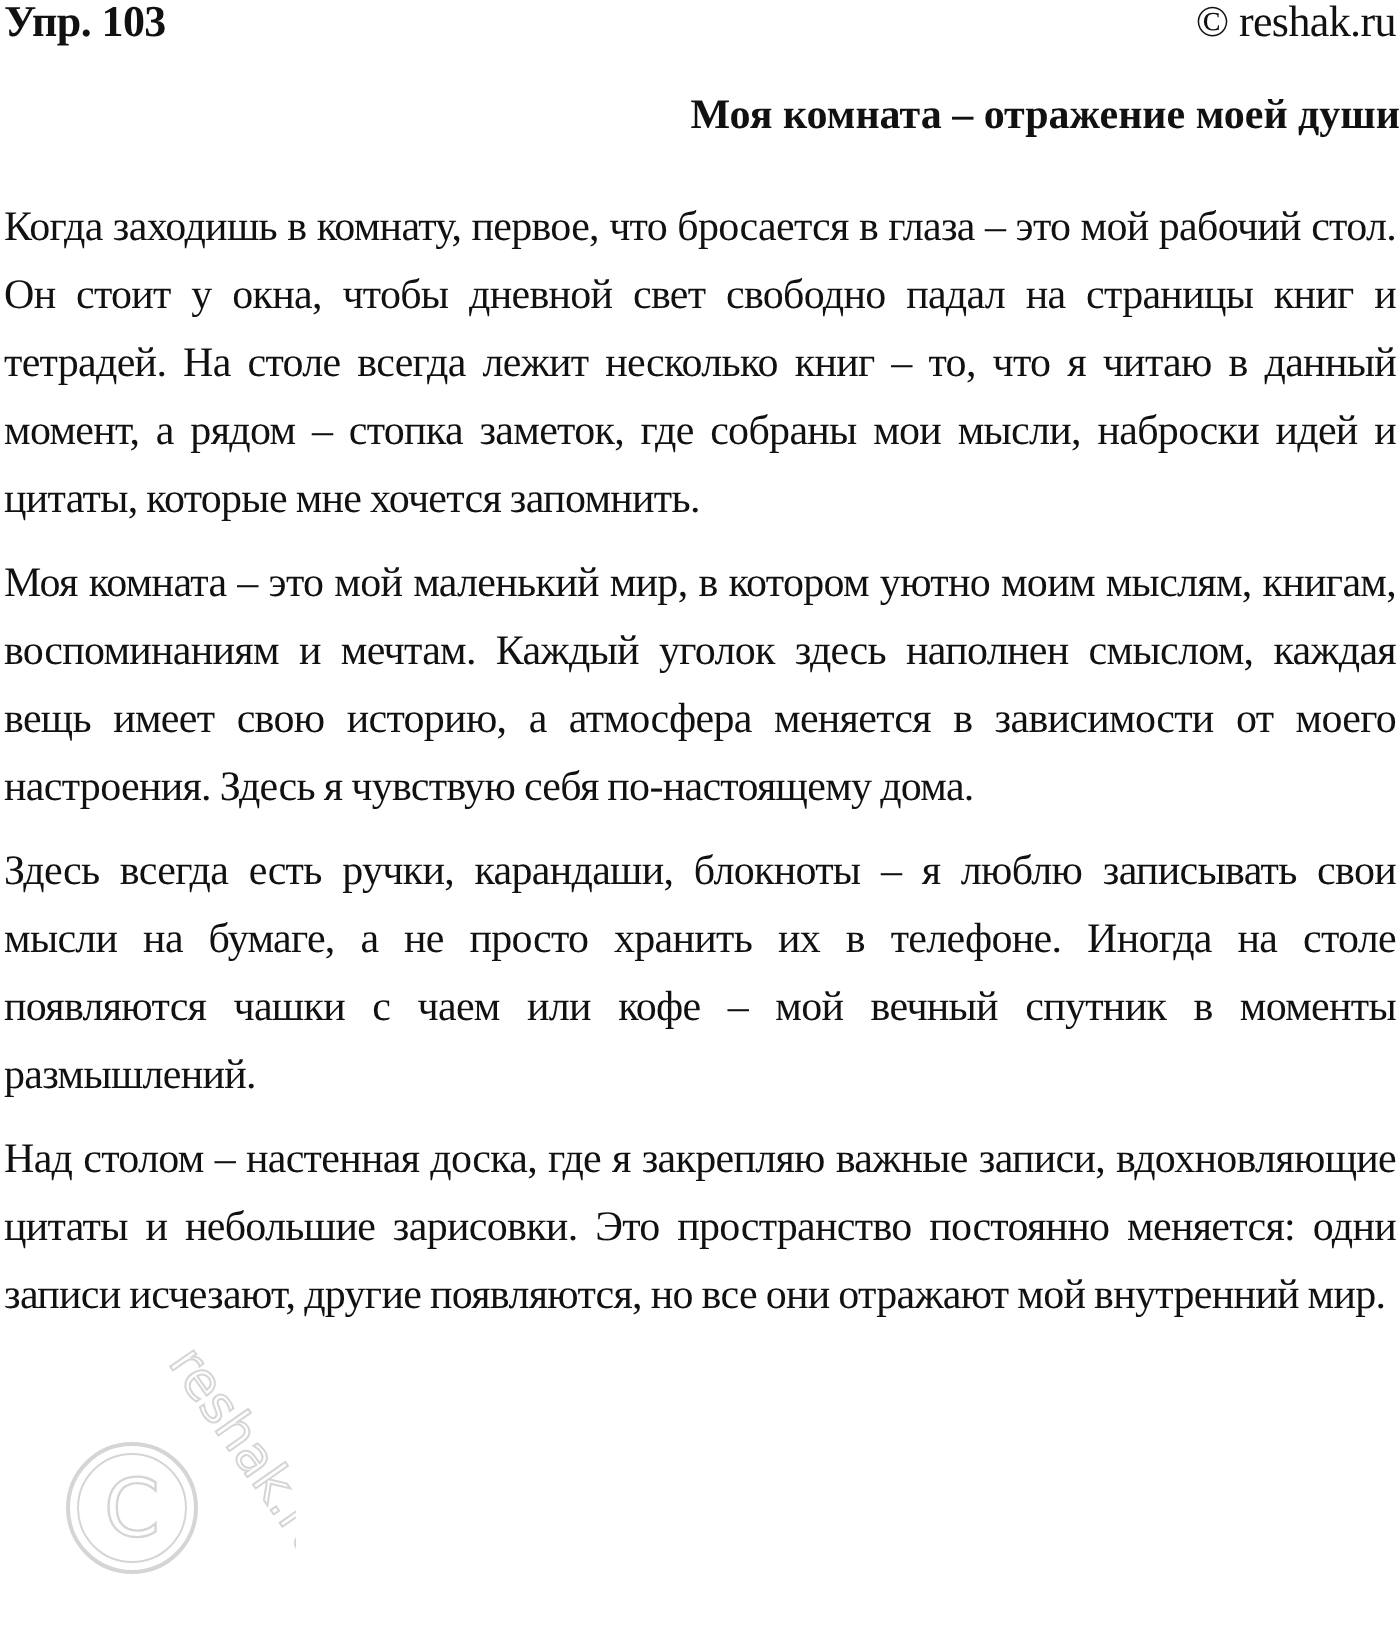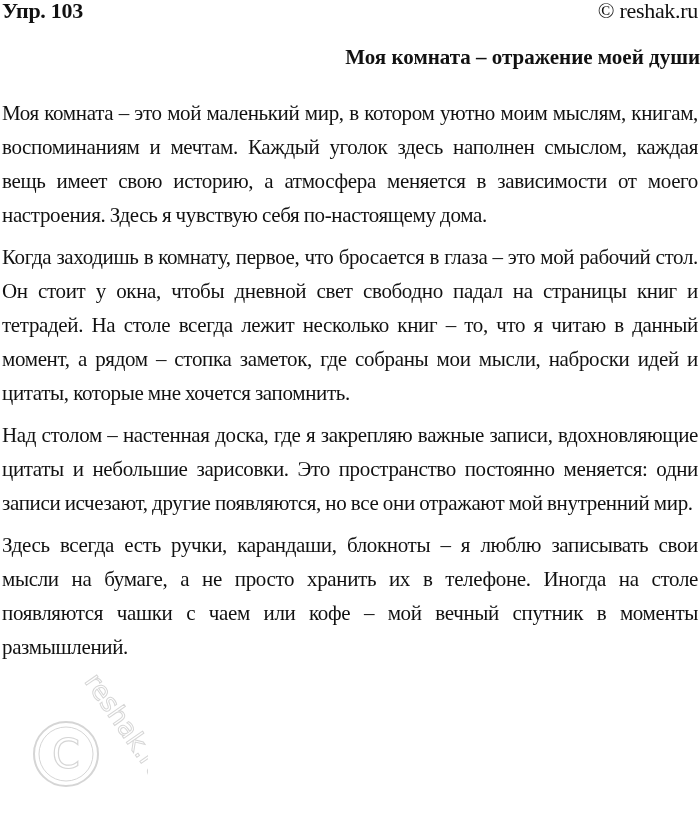--- a/index.html
+++ b/index.html
@@ -68,24 +68,24 @@
   </style>
 </head>
 <body>
 
 <div class="header-left">Упр. 103</div>
 <div class="header-right">© reshak.ru</div>
 
 <div class="title">Моя комната – отражение моей души</div>
 
 <div class="body-text">
+  <p class="para">Когда заходишь в комнату, первое, что бросается в глаза – это мой рабочий стол. Он стоит у окна, чтобы дневной свет свободно падал на страницы книг и тетрадей. На столе всегда лежит несколько книг – то, что я читаю в данный момент, а рядом – стопка заметок, где собраны мои мысли, наброски идей и цитаты, которые мне хочется запомнить.</p>
   <p class="para">Моя комната – это мой маленький мир, в котором уютно моим мыслям, книгам, воспоминаниям и мечтам. Каждый уголок здесь наполнен смыслом, каждая вещь имеет свою историю, а атмосфера меняется в зависимости от моего настроения. Здесь я чувствую себя по-настоящему дома.</p>
-  <p class="para">Когда заходишь в комнату, первое, что бросается в глаза – это мой рабочий стол. Он стоит у окна, чтобы дневной свет свободно падал на страницы книг и тетрадей. На столе всегда лежит несколько книг – то, что я читаю в данный момент, а рядом – стопка заметок, где собраны мои мысли, наброски идей и цитаты, которые мне хочется запомнить.</p>
+  <p class="para">Здесь всегда есть ручки, карандаши, блокноты – я люблю записывать свои мысли на бумаге, а не просто хранить их в телефоне. Иногда на столе появляются чашки с чаем или кофе – мой вечный спутник в моменты размышлений.</p>
   <p class="para">Над столом – настенная доска, где я закрепляю важные записи, вдохновляющие цитаты и небольшие зарисовки. Это пространство постоянно меняется: одни записи исчезают, другие появляются, но все они отражают мой внутренний мир.</p>
-  <p class="para">Здесь всегда есть ручки, карандаши, блокноты – я люблю записывать свои мысли на бумаге, а не просто хранить их в телефоне. Иногда на столе появляются чашки с чаем или кофе – мой вечный спутник в моменты размышлений.</p>
 </div>
 
 <svg class="watermark" viewBox="0 0 130 130" xmlns="http://www.w3.org/2000/svg">
   <circle cx="48" cy="82" r="32" fill="none" stroke="#888888" stroke-width="2"></circle>
   <circle cx="48" cy="82" r="27" fill="none" stroke="#888888" stroke-width="1"></circle>
   <text x="48" y="96" text-anchor="middle" font-size="40" fill="none" stroke="#888888" stroke-width="1.2" font-family="DejaVu Sans, sans-serif">C</text>
   <text x="30" y="22" font-size="26" fill="none" stroke="#888888" stroke-width="1" font-family="DejaVu Sans, sans-serif" transform="rotate(55 60 50)">reshak.ru</text>
 </svg>
 
 </body></html>

